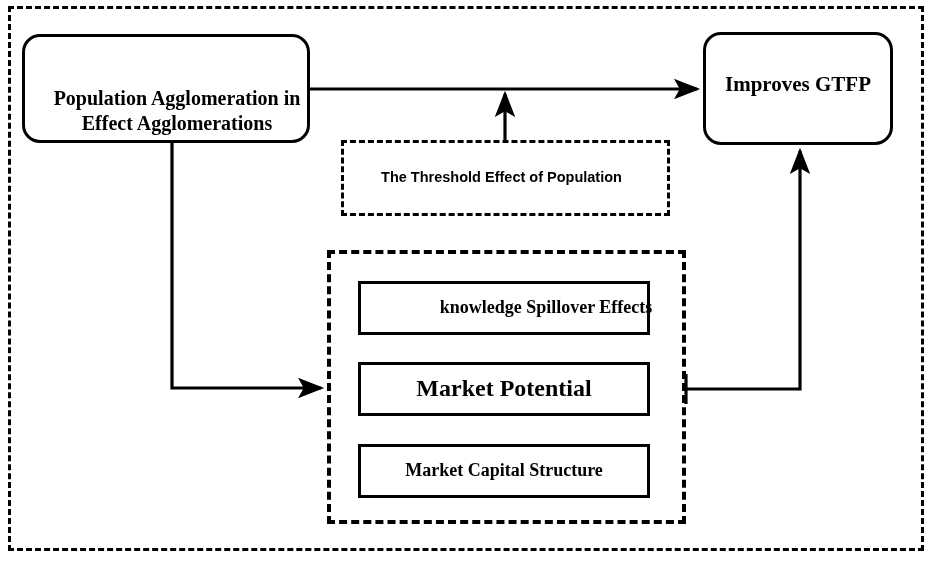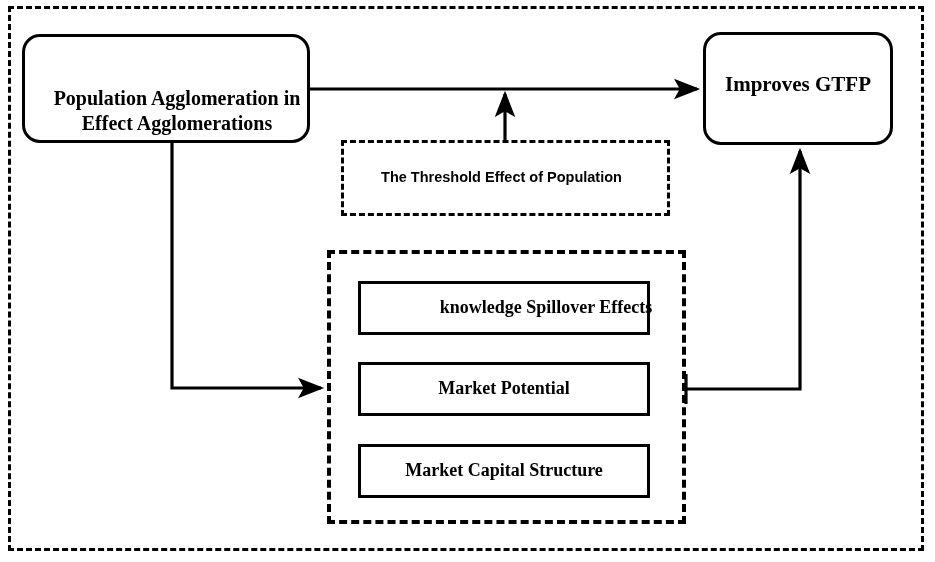--- a/index.html
+++ b/index.html
@@ -84,21 +84,21 @@
   #box-threshold  { left: 341px; top: 140px; width: 329px; height: 76px;  }
   #group-mechanisms { left: 327px; top: 250px; width: 359px; height: 274px; }
   #box-knowledge  { left: 358px; top: 281px; width: 292px; height: 54px; }
   #box-market     { left: 358px; top: 362px; width: 292px; height: 54px; }
   #box-human      { left: 358px; top: 444px; width: 292px; height: 54px; }
 
   #label-population { left: 22px;  top: 34px;  width: 310px; height: 109px; font-size: 20px; margin-top: 22px; }
   #label-gtfp       { left: 703px; top: 28px;  width: 190px; height: 113px; font-size: 21px; }
   #label-threshold  { left: 337px; top: 140px; width: 329px; height: 76px;  font-size: 14.5px; }
   #label-knowledge  { left: 358px; top: 281px; width: 292px; height: 54px;  font-size: 18px; padding-left: 42px; }
-  #label-market     { left: 358px; top: 362px; width: 292px; height: 54px;  font-size: 18px; }
+  #label-market     { left: 358px; top: 362px; width: 292px; height: 54px;  font-size: 24px; }
   #label-human      { left: 358px; top: 444px; width: 292px; height: 54px;  font-size: 18px; }
 </style>
 </head>
 <body>
 
 <div id="canvas">
 
   <div id="outer-frame"></div>
 
   <svg class="layer" viewBox="0 0 935 562" xmlns="http://www.w3.org/2000/svg">

